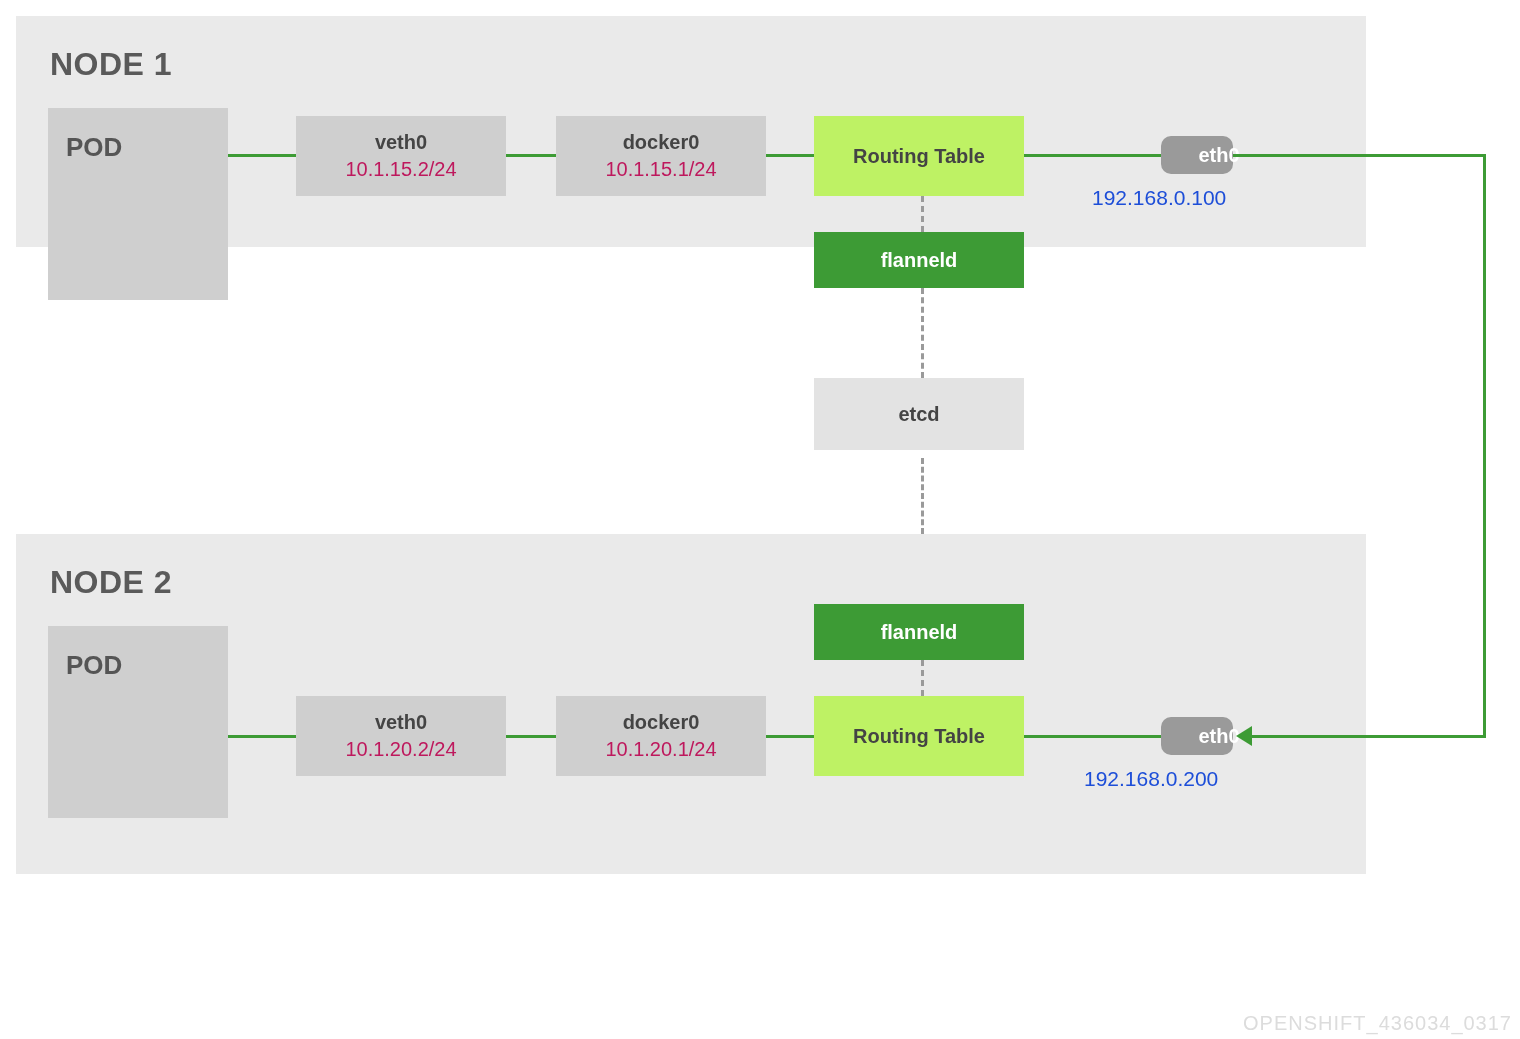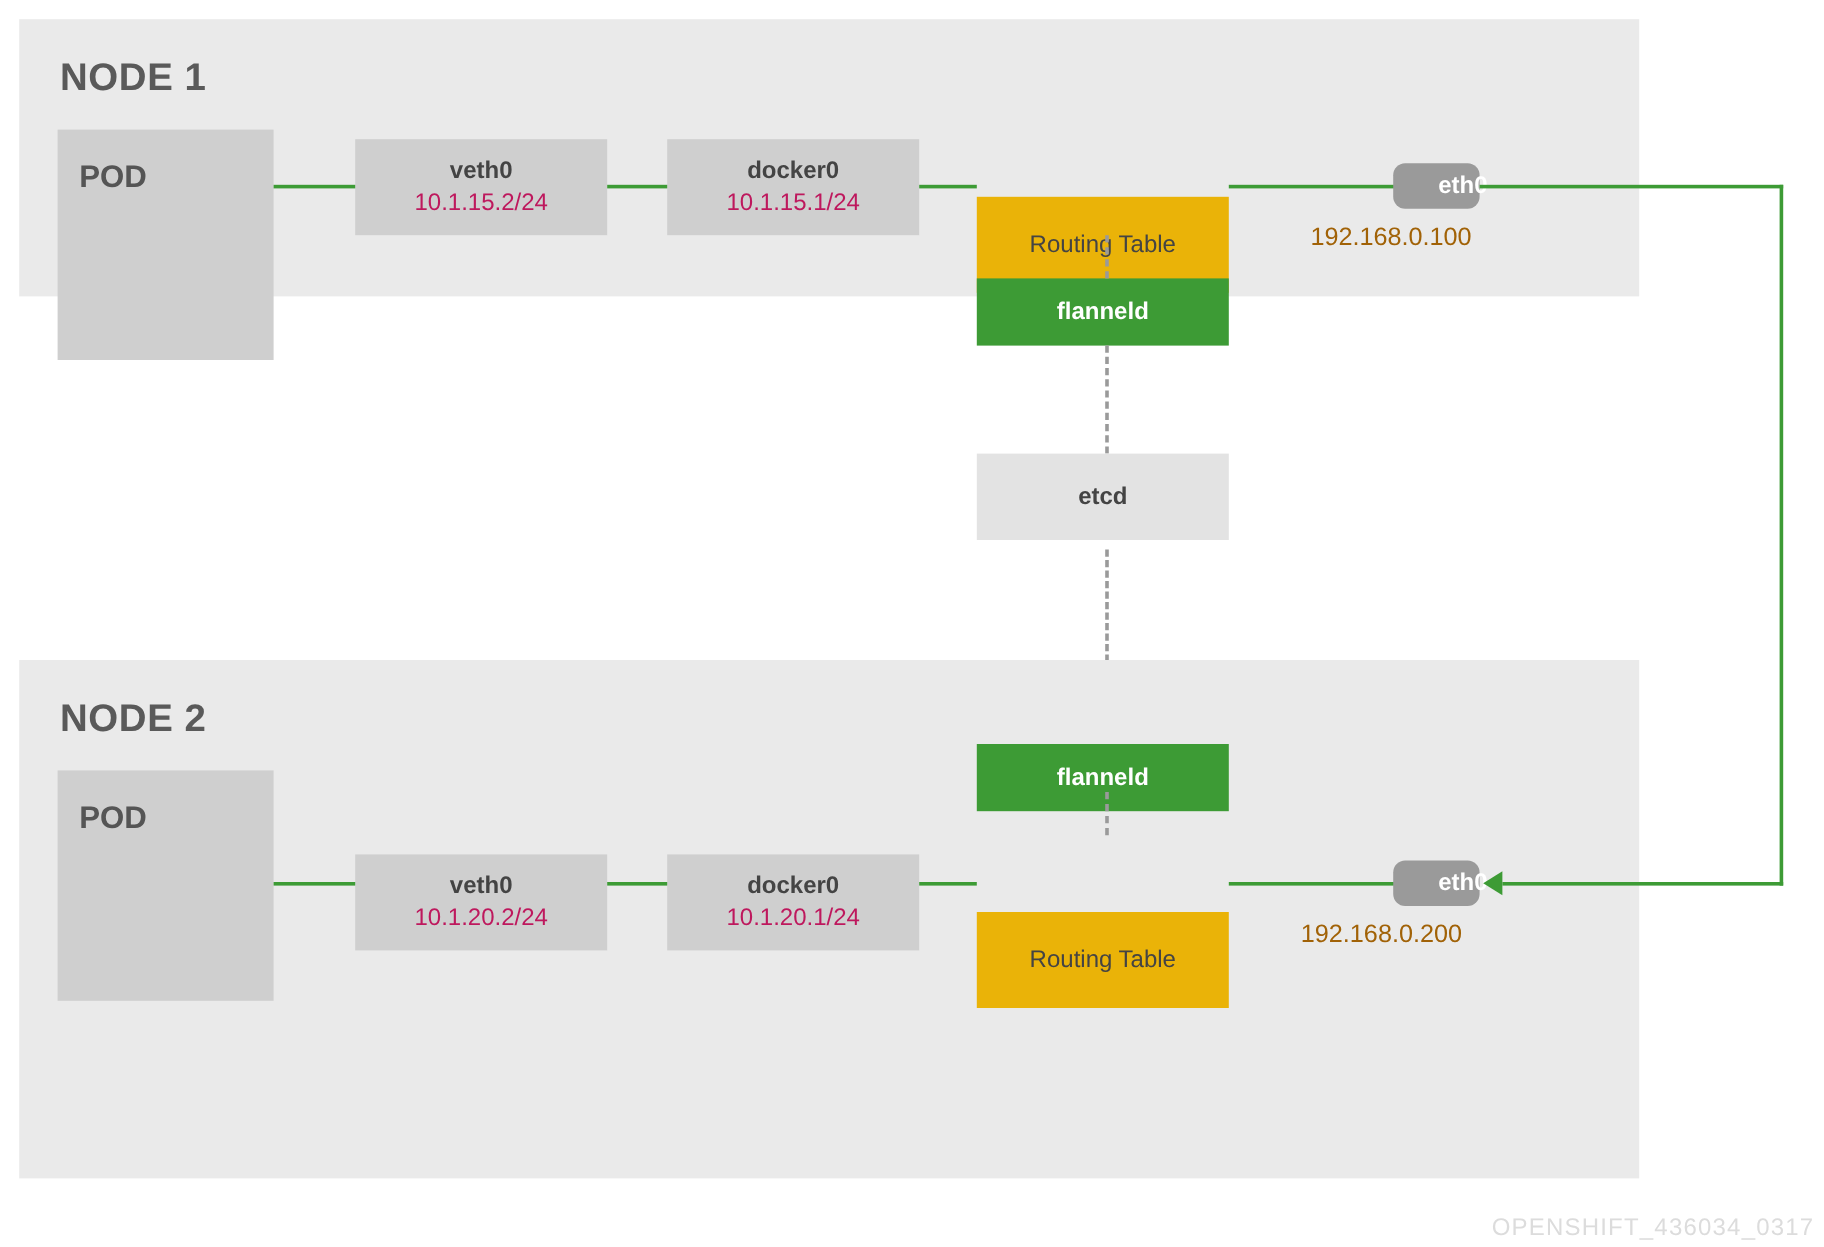--- a/index.html
+++ b/index.html
@@ -63,30 +63,29 @@
     color: #444;
   }
   .net-box .addr {
     font-size: 20px;
     font-weight: 400;
     color: #be185d;
     margin-top: 4px;
   }
   .routing-box {
     position: absolute;
-    background: #eab308;
+    background: #bef264;
     width: 210px;
     height: 80px;
     display: flex;
     align-items: center;
     justify-content: center;
     font-size: 20px;
-    font-weight: 400;
+    font-weight: 700;
     color: #444;
-    margin-top: 48px;
   }
   .flanneld-box {
     position: absolute;
     background: #3d9b35;
     width: 210px;
     height: 56px;
     display: flex;
     align-items: center;
     justify-content: center;
     font-size: 20px;
@@ -115,21 +114,21 @@
     width: 72px;
     border-radius: 10px;
     display: flex;
     align-items: center;
     justify-content: center;
     padding-left: 44px;
   }
   .eth-addr {
     position: absolute;
     font-size: 21px;
-    color: #a16207;
+    color: #1d4ed8;
     font-weight: 400;
   }
   .hline {
     position: absolute;
     height: 3px;
     background: #3d9b35;
   }
   .vline {
     position: absolute;
     width: 3px;
@@ -199,21 +198,21 @@
 
 <div class="eth-badge" style="left:1161px; top:136px;">eth0</div>
 <div class="eth-addr" style="left:1092px; top:186px;">192.168.0.100</div>
 
 <div class="vdash" style="left:921px; top:288px; height:90px;"></div>
 
 <div class="etcd-box" style="left:814px; top:378px;">etcd</div>
 
 <div class="vdash" style="left:921px; top:458px; height:146px;"></div>
 
-<div class="node-panel" style="top:550px; height:432px;padding-left:36px;">
+<div class="node-panel" style="top:534px; height:340px;padding-left:36px;">
   <div class="node-title" style="left:34px; top:30px;">NODE 2</div>
 
   <div class="flanneld-box" style="left:798px; top:70px;">flanneld</div>
 
   <div class="pod-box" style="left:32px; top:92px; height:192px;">
     <div class="pod-label" style="left:18px; top:24px;">POD</div>
   </div>
 
   <div class="net-box" style="left:280px; top:162px;">
     <div class="name">veth0</div>

